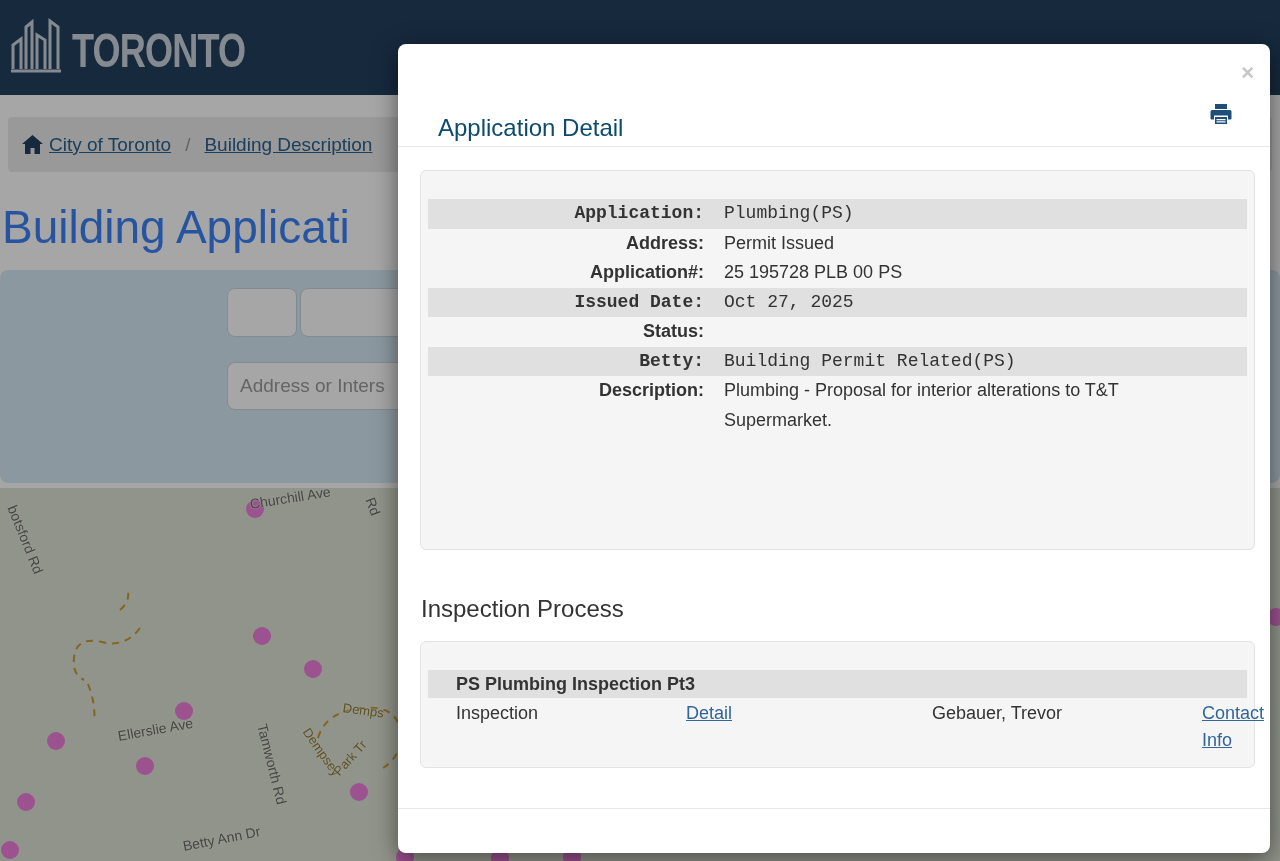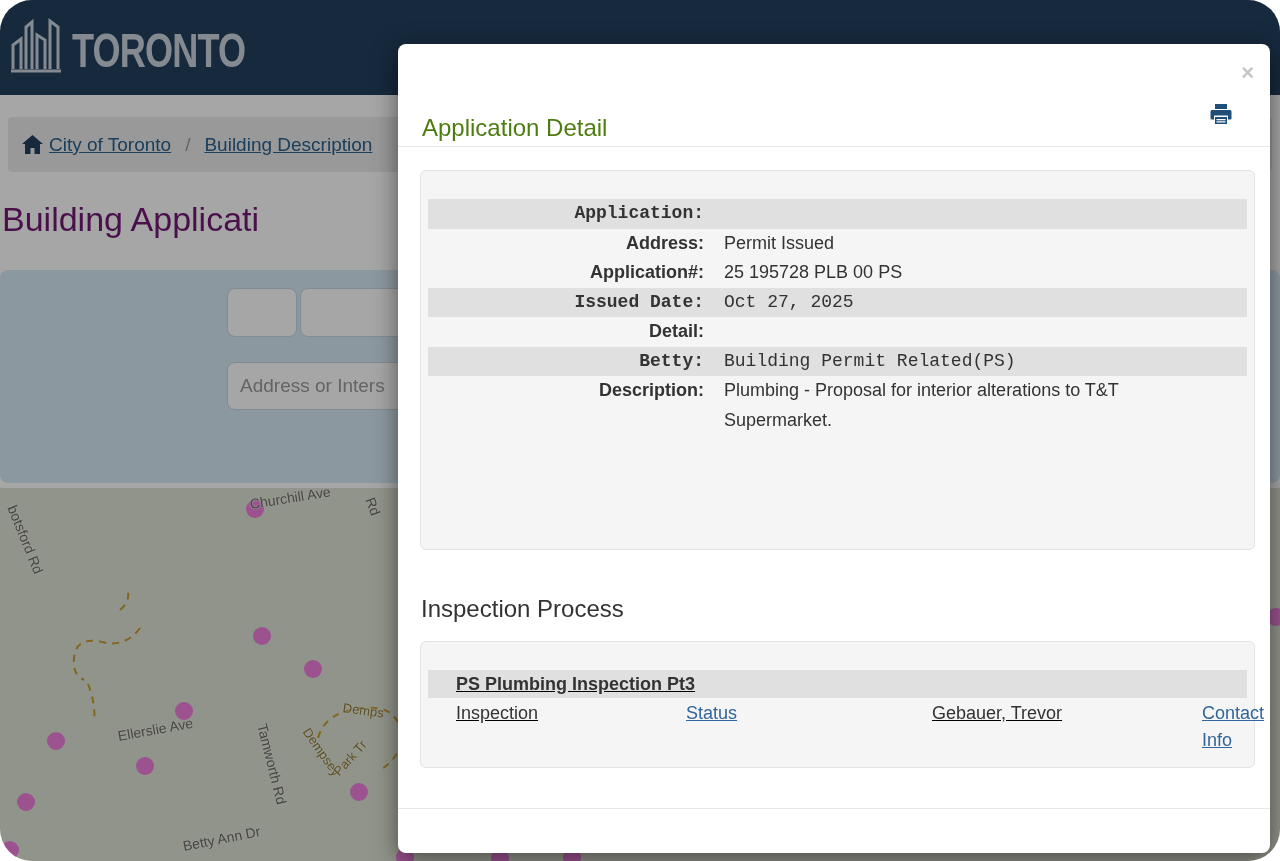--- a/index.html
+++ b/index.html
@@ -1,33 +1,33 @@
 <!DOCTYPE html>
 <html><head>
 <meta charset="utf-8">
 <style>
   * { box-sizing: border-box; margin: 0; padding: 0; }
   html,body { width:1280px; height:861px; overflow:hidden; background:#fff;
               font-family:"Liberation Sans", sans-serif; }
-  #stage { position:relative; width:1280px; height:861px; overflow:hidden;border-radius:32px; }
+  #stage { position:relative; width:1280px; height:861px; overflow:hidden; }
 
   
   .site-header { position:absolute; left:0; top:0; width:1280px; height:95px; background:#22405f; }
   .logo-wrap { position:absolute; left:10px; top:15px; display:flex; align-items:flex-end; gap:10px; }
   .logo-glyph { width:52px; height:60px; }
   .logo-text { color:#cdd5de; font-weight:bold; font-size:44px; letter-spacing:-1px;
                transform:scaleX(.82) scaleY(1.08); transform-origin:left bottom; line-height:1; }
   .white-band { position:absolute; left:0; top:95px; width:1280px; height:22px; background:#ffffff; }
   .crumb-bar { position:absolute; left:8px; top:117px; width:1264px; height:55px; background:#ececec;
                border-radius:4px; display:flex; align-items:center; padding-left:14px; font-size:19px; }
   .crumb-link { color:#2b618e; text-decoration:underline; margin:0 6px; cursor:pointer; }
   .crumb-sep { color:#9a9a9a; margin:0 8px; }
   .home-ico { width:21px; height:19px; fill:#22405f; }
-  .page-h1 { position:absolute; left:2px; top:200px; width:700px; font-size:34px; font-weight:500;
-             color:#701a75; white-space:nowrap; }
+  .page-h1 { position:absolute; left:2px; top:200px; width:700px; font-size:46px; font-weight:500;
+             color:#3b82f6; white-space:nowrap; }
   .search-panel { position:absolute; left:0; top:270px; width:1280px; height:213px;
                   background:#d8eaf6; border-radius:8px; }
   .f-label { position:absolute; width:182px; text-align:right; font-weight:bold; font-size:19px; color:#2b618e; }
   .info-ico { display:inline-block; width:18px; height:18px; border-radius:50%; background:#2b618e;
               color:#d8eaf6; font-size:13px; font-weight:bold; text-align:center; line-height:18px;
               vertical-align:-2px; margin-right:6px; font-family:"Liberation Serif", serif; }
   .f-input { position:absolute; background:#fff; border:1px solid #c9d6e0; border-radius:8px;
              font-size:19px; color:#333; padding:0 12px; }
   .f-input::placeholder { color:#9a9a9a; }
 
@@ -37,38 +37,38 @@
             text-shadow:0 0 2px #eef0e8,0 0 2px #eef0e8; transform-origin:left center; }
   .slabel.parklbl { color:#8f7d33; font-size:13px; }
   .marker { position:absolute; width:18px; height:18px; border-radius:50%; margin:-9px 0 0 -9px; cursor:pointer; }
 
   
   .backdrop { position:absolute; left:0; top:0; width:1280px; height:861px; background:rgba(0,0,0,.35); }
 
   
   .modal { position:absolute; left:398px; top:44px; width:872px; height:809px; background:#fff;
            border-radius:8px; box-shadow:0 6px 24px rgba(0,0,0,.5); }
-  .modal-title { position:absolute; left:24px; top:70px; font-size:24px; color:#4d7c0f; }
+  .modal-title { position:absolute; left:40px; top:70px; font-size:24px; color:#0c4a6e; }
   .modal-close { position:absolute; right:16px; top:18px; font-size:22px; font-weight:bold;
                  color:#c6c6c6; cursor:pointer; line-height:1; }
   .print-btn { position:absolute; right:37px; top:58px; width:24px; height:24px; cursor:pointer; }
   .print-btn svg { width:24px; height:24px; fill:#1f4e79; }
   .hdr-divider { position:absolute; left:0; top:102px; width:872px; height:1px; background:#e8e8e8; }
   .ftr-divider { position:absolute; left:0; top:764px; width:872px; height:1px; background:#e8e8e8; }
 
   .detail-panel { position:absolute; left:22px; top:126px; width:835px; height:380px;
                   background:#f5f5f5; border:1px solid #e3e3e3; border-radius:6px; padding:28px 7px 0 7px; }
   .drow { display:flex; line-height:29.5px; font-size:18px; color:#333; }
   .drow.alt { background:#e0e0e0;font-family:Liberation Mono, monospace; }
   .dlabel { width:296px; padding-right:20px; text-align:right; font-weight:bold; flex:none; }
   .dvalue { width:480px; white-space:pre-line; }
 
   .insp-heading { position:absolute; left:23px; top:551px; font-size:24px; color:#333; }
   .insp-panel { position:absolute; left:22px; top:597px; width:835px; height:127px;
-                background:#f5f5f5; border:1px solid #e3e3e3; border-radius:6px; padding:28px 7px 0 7px;text-decoration:underline; }
+                background:#f5f5f5; border:1px solid #e3e3e3; border-radius:6px; padding:28px 7px 0 7px; }
   .insp-group-title { background:#e0e0e0; font-weight:bold; font-size:18px; color:#333;
                       line-height:28px; padding-left:28px; }
   .insp-row { display:grid; grid-template-columns:230px 218px 242px 1fr; font-size:18px;
               color:#333; line-height:27px; margin-top:2px;gap:28px; }
   .insp-row .c1 { padding-left:28px; }
   .mlink { color:#31659c; text-decoration:underline; cursor:pointer; }
 </style>
 </head>
 <body>
 
@@ -157,55 +157,56 @@
         <path d="M6 2 h12 v5 H6 Z"></path>
         <path d="M3 8 h18 a1.5 1.5 0 0 1 1.5 1.5 v7 a1 1 0 0 1 -1 1 H19 v-4 H5 v4 H2.5 a1 1 0 0 1 -1 -1 v-7 A1.5 1.5 0 0 1 3 8 Z"></path>
         <path d="M6 15 h12 v7 H6 Z M7.5 17 h9 v1.2 h-9 Z M7.5 19.3 h9 v1.2 h-9 Z" fill-rule="evenodd"></path>
       </svg>
     </div>
     <div class="hdr-divider"></div>
 
     <div class="detail-panel">
         <div class="drow alt">
           <div class="dlabel">Application:</div>
+          <div class="dvalue">Plumbing(PS)</div>
         </div>
         <div class="drow">
           <div class="dlabel">Address:</div>
           <div class="dvalue">Permit Issued</div>
         </div>
         <div class="drow alt">
         </div>
         <div class="drow">
           <div class="dlabel">Application#:</div>
           <div class="dvalue">25 195728 PLB 00 PS</div>
         </div>
         <div class="drow alt">
           <div class="dlabel">Issued Date:</div>
           <div class="dvalue">Oct 27, 2025</div>
         </div>
         <div class="drow">
-          <div class="dlabel">Detail:</div>
+          <div class="dlabel">Status:</div>
         </div>
         <div class="drow alt">
           <div class="dlabel">Betty:</div>
           <div class="dvalue">Building Permit Related(PS)</div>
         </div>
         <div class="drow">
           <div class="dlabel">Description:</div>
           <div class="dvalue">Plumbing - Proposal for interior alterations to T&amp;T Supermarket.</div>
         </div>
       </div>
 
     <div class="insp-heading">Inspection Process</div>
 
     <div class="insp-panel">
       <div class="insp-group-title">PS Plumbing Inspection Pt3</div>
       <div class="insp-row">
         <div class="c1">Inspection</div>
-        <div><span class="mlink">Status</span></div>
+        <div><span class="mlink">Detail</span></div>
         <div>Gebauer, Trevor</div>
         <div><span class="mlink">Contact Info</span></div>
       </div>
     </div>
 
     <div class="ftr-divider"></div>
   </div>
 </div>
 
 </body></html>

